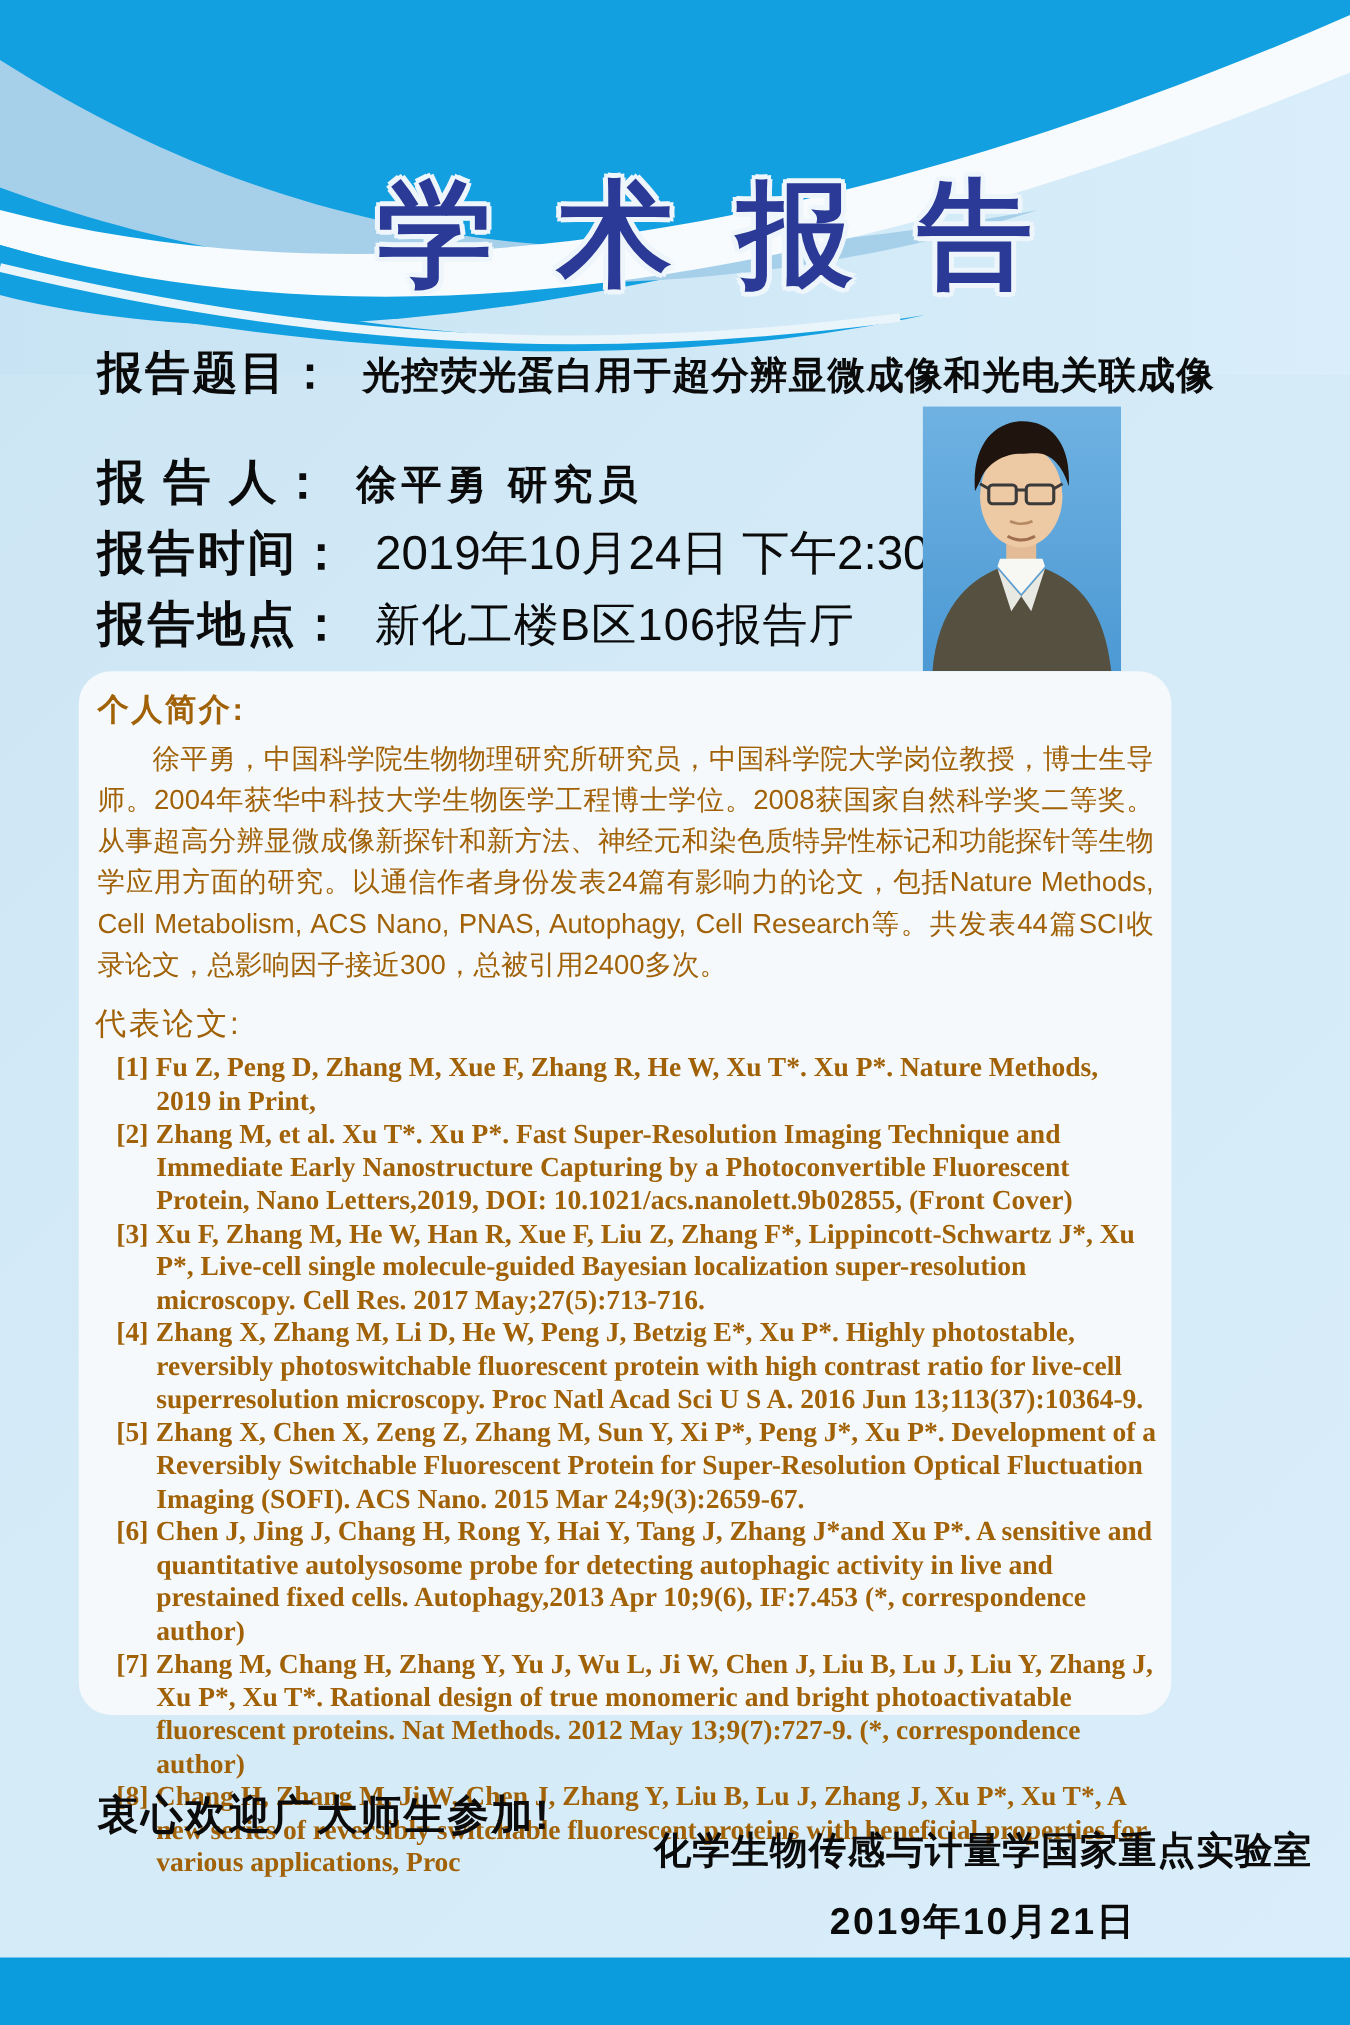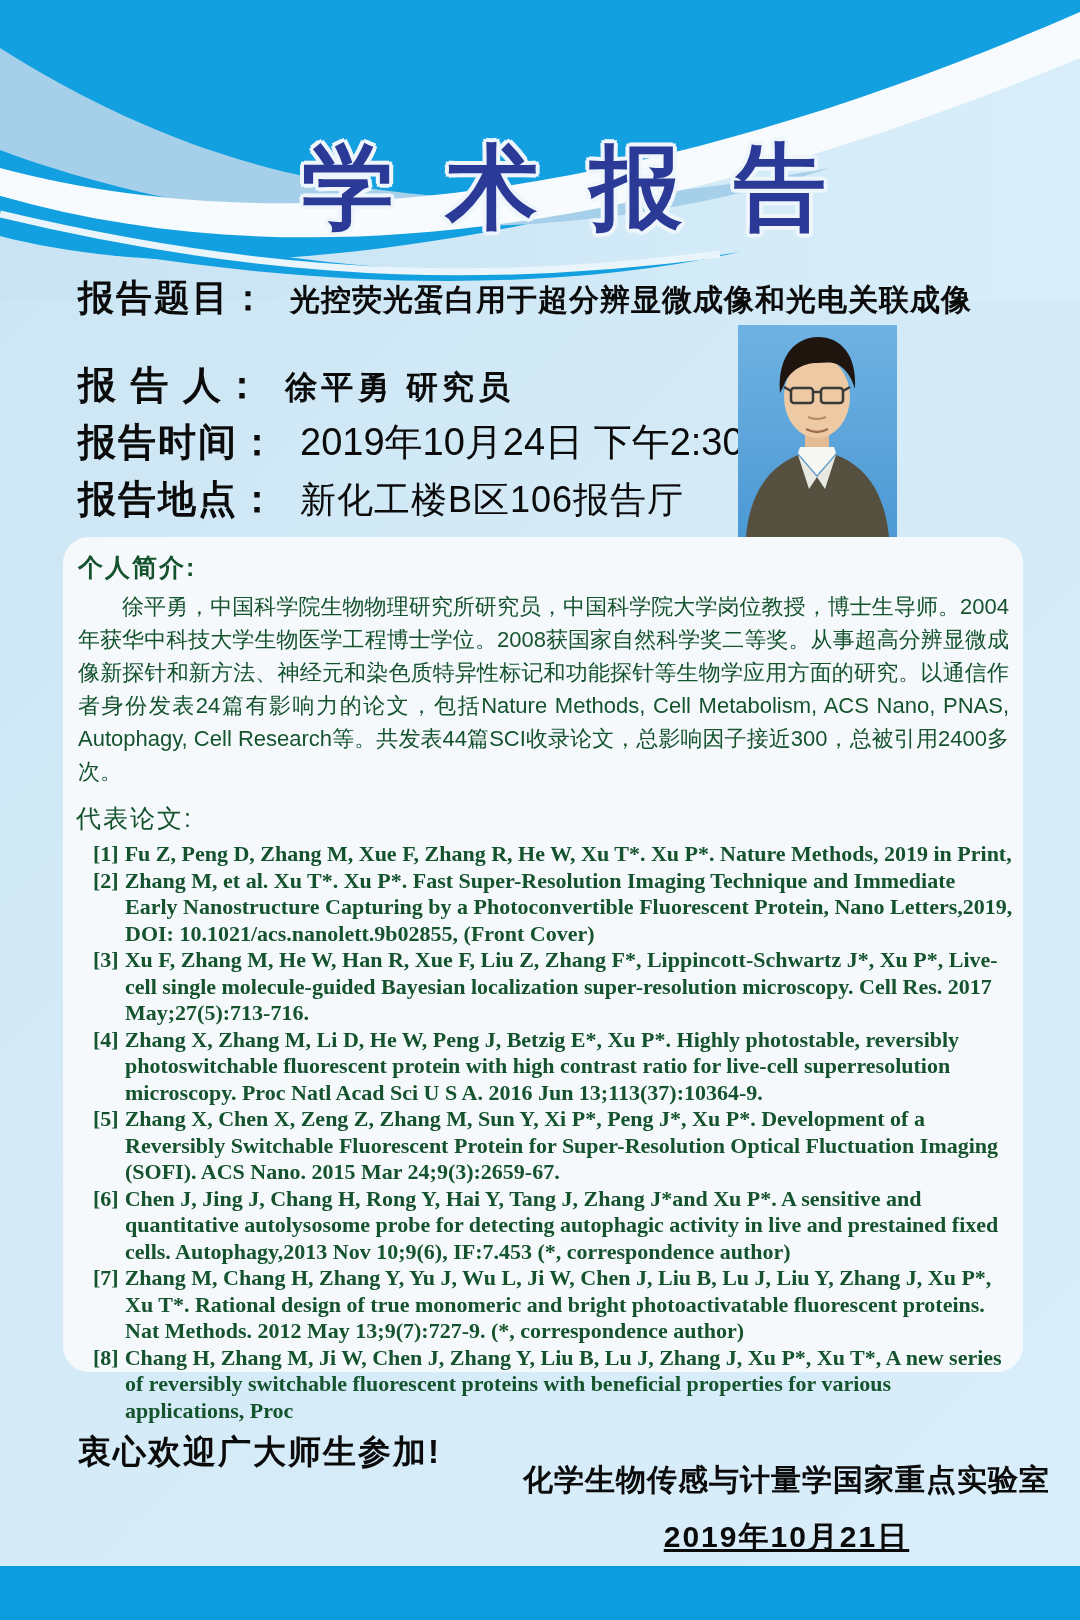--- a/index.html
+++ b/index.html
@@ -28,35 +28,35 @@
   .info-value{margin-left:22px;}
   .row-topic .info-value{font-size:30px;font-weight:800;letter-spacing:1px;text-align:center;}
   .row-speaker .info-value{font-size:32px;font-weight:800;letter-spacing:4px;}
   .row-time .info-value{font-size:38px;font-weight:500;}
   .row-venue .info-value{font-size:36px;font-weight:500;letter-spacing:1px;}
   
   .photo{position:absolute;left:738px;top:325px;width:159px;height:212px;overflow:hidden;}
   .photo svg{display:block;width:100%;height:100%;}
   
   .panel{
-    position:absolute;left:63px;top:537px;width:960px;height:835px;
-    background:#f5f9fc;border-radius:26px;color:#14532d;
+    position:absolute;left:63px;top:537px;width:874px;height:835px;
+    background:#f5f9fc;border-radius:26px;color:#a16207;
   }
   .bio-heading{margin:14px 0 6px 15px;font-size:25px;font-weight:800;letter-spacing:2px;}
   .bio-text{margin:0 14px 0 15px;font-size:22px;line-height:33px;text-indent:2em;text-align:justify;}
   .pub-heading{margin:14px 0 6px 13px;font-size:25px;font-weight:400;letter-spacing:2px;}
   .pub-list{margin:0 10px 0 30px;font-family:"Liberation Serif","DejaVu Serif",serif;
             font-weight:700;font-size:22px;line-height:26.5px;}
   .pub{padding-left:32px;text-indent:-32px;}
   .pub-marker{margin-right:6px;}
   
   .welcome{position:absolute;left:78px;top:1430px;font-size:33px;font-weight:800;color:#0b0b0b;letter-spacing:2px;}
   .footer-block{position:absolute;right:30px;top:1460px;text-align:center;color:#0b0b0b;}
   .organizer{font-size:30px;font-weight:800;letter-spacing:1px;}
-  .poster-date{margin-top:16px;font-size:30px;font-weight:800;letter-spacing:2px;text-decoration:underline;}
+  .poster-date{margin-top:16px;font-size:30px;font-weight:800;letter-spacing:2px;}
   .bottom-bar{position:absolute;left:0;bottom:0;width:1080px;height:54px;background:#0a9cdc;}
 </style>
 </head>
 <body>
 
 <div class="poster">
 
   <svg class="header-svg" viewBox="0 0 1080 300" preserveAspectRatio="none" aria-hidden="true">
     <defs>
       <linearGradient id="bgg" x1="0" y1="0" x2="1" y2="0">
@@ -127,21 +127,21 @@
   <div class="panel">
     <div class="bio-heading">个人简介:</div>
     <div class="bio-text">徐平勇，中国科学院生物物理研究所研究员，中国科学院大学岗位教授，博士生导师。2004年获华中科技大学生物医学工程博士学位。2008获国家自然科学奖二等奖。从事超高分辨显微成像新探针和新方法、神经元和染色质特异性标记和功能探针等生物学应用方面的研究。以通信作者身份发表24篇有影响力的论文，包括Nature Methods, Cell Metabolism, ACS Nano, PNAS, Autophagy, Cell Research等。共发表44篇SCI收录论文，总影响因子接近300，总被引用2400多次。</div>
     <div class="pub-heading">代表论文:</div>
     <div class="pub-list">
       <div class="pub"><span class="pub-marker">[1]</span><span>Fu Z, Peng D, Zhang M, Xue F, Zhang R, He W, Xu T*. Xu P*. Nature Methods, 2019 in Print,</span></div>
       <div class="pub"><span class="pub-marker">[2]</span><span>Zhang M, et al. Xu T*. Xu P*. Fast Super-Resolution Imaging Technique and Immediate Early Nanostructure Capturing by a Photoconvertible Fluorescent Protein, Nano Letters,2019, DOI: 10.1021/acs.nanolett.9b02855, (Front Cover)</span></div>
       <div class="pub"><span class="pub-marker">[3]</span><span>Xu F, Zhang M, He W, Han R, Xue F, Liu Z, Zhang F*, Lippincott-Schwartz J*, Xu P*, Live-cell single molecule-guided Bayesian localization super-resolution microscopy. Cell Res. 2017 May;27(5):713-716.</span></div>
       <div class="pub"><span class="pub-marker">[4]</span><span>Zhang X, Zhang M, Li D, He W, Peng J, Betzig E*, Xu P*. Highly photostable, reversibly photoswitchable fluorescent protein with high contrast ratio for live-cell superresolution microscopy. Proc Natl Acad Sci U S A. 2016 Jun 13;113(37):10364-9.</span></div>
       <div class="pub"><span class="pub-marker">[5]</span><span>Zhang X, Chen X, Zeng Z, Zhang M, Sun Y, Xi P*, Peng J*, Xu P*. Development of a Reversibly Switchable Fluorescent Protein for Super-Resolution Optical Fluctuation Imaging (SOFI). ACS Nano. 2015 Mar 24;9(3):2659-67.</span></div>
-      <div class="pub"><span class="pub-marker">[6]</span><span>Chen J, Jing J, Chang H, Rong Y, Hai Y, Tang J, Zhang J*and Xu P*. A sensitive and quantitative autolysosome probe for detecting autophagic activity in live and prestained fixed cells. Autophagy,2013 Nov 10;9(6), IF:7.453 (*, correspondence author)</span></div>
+      <div class="pub"><span class="pub-marker">[6]</span><span>Chen J, Jing J, Chang H, Rong Y, Hai Y, Tang J, Zhang J*and Xu P*. A sensitive and quantitative autolysosome probe for detecting autophagic activity in live and prestained fixed cells. Autophagy,2013 Apr 10;9(6), IF:7.453 (*, correspondence author)</span></div>
       <div class="pub"><span class="pub-marker">[7]</span><span>Zhang M, Chang H, Zhang Y, Yu J, Wu L, Ji W, Chen J, Liu B, Lu J, Liu Y, Zhang J, Xu P*, Xu T*. Rational design of true monomeric and bright photoactivatable fluorescent proteins. Nat Methods. 2012 May 13;9(7):727-9. (*, correspondence author)</span></div>
       <div class="pub"><span class="pub-marker">[8]</span><span>Chang H, Zhang M, Ji W, Chen J, Zhang Y, Liu B, Lu J, Zhang J, Xu P*, Xu T*, A new series of reversibly switchable fluorescent proteins with beneficial properties for various applications, Proc</span></div>
     </div>
   </div>
 
   <div class="welcome">衷心欢迎广大师生参加!</div>
   <div class="footer-block">
     <div class="organizer">化学生物传感与计量学国家重点实验室</div>
     <div class="poster-date">2019年10月21日</div>
   </div>

